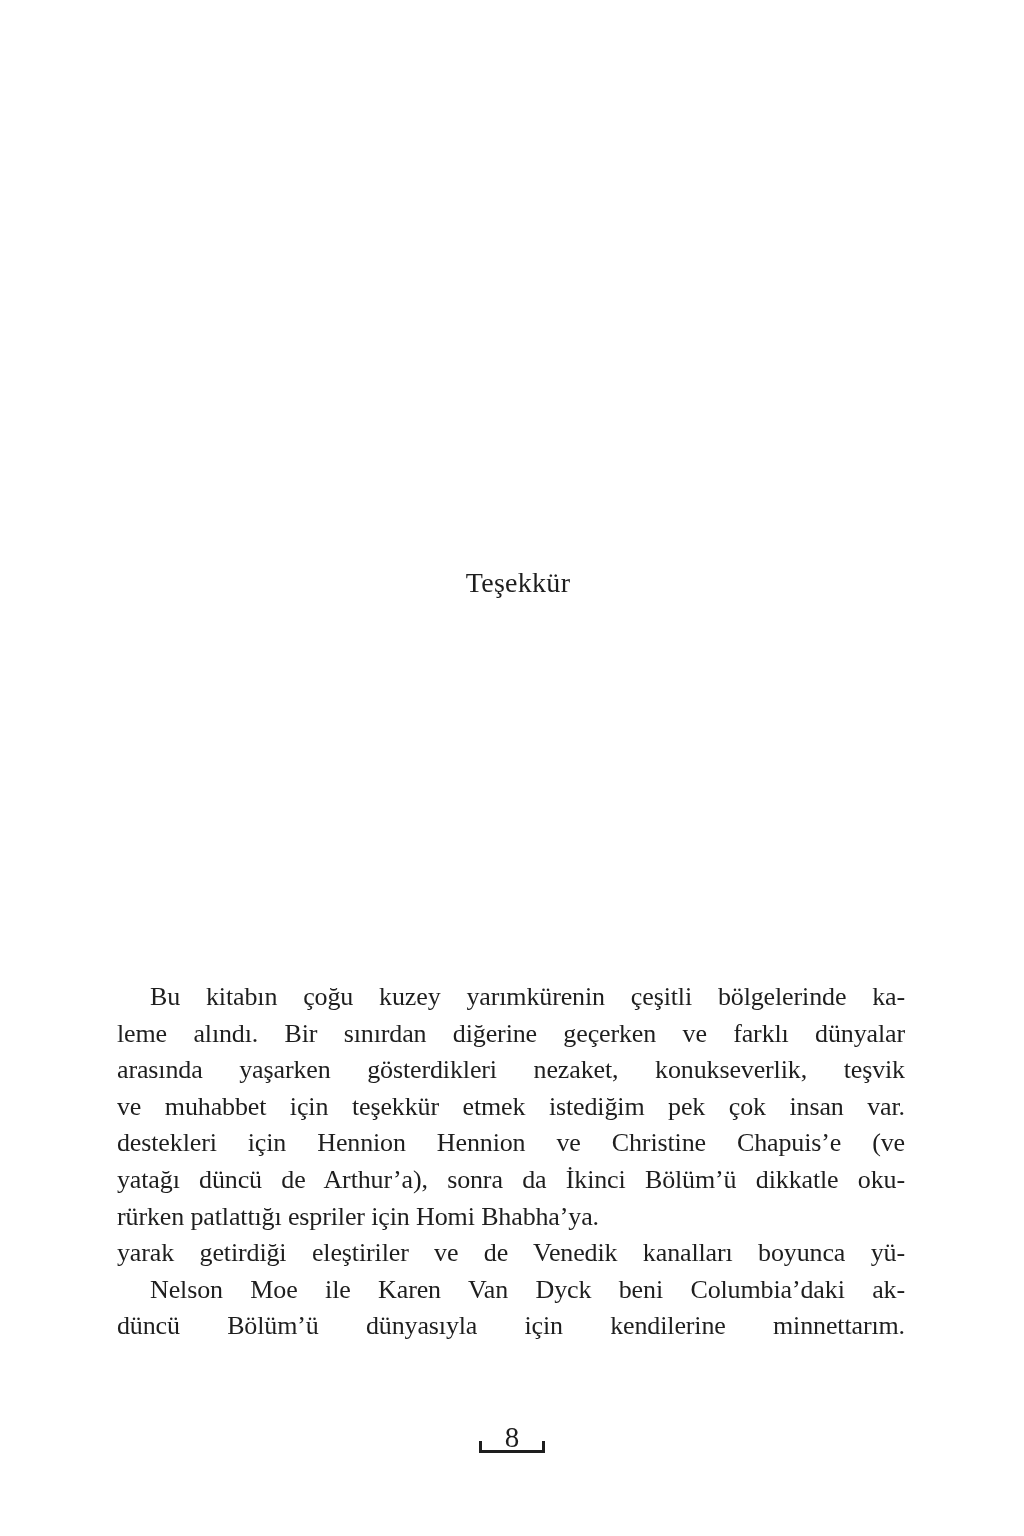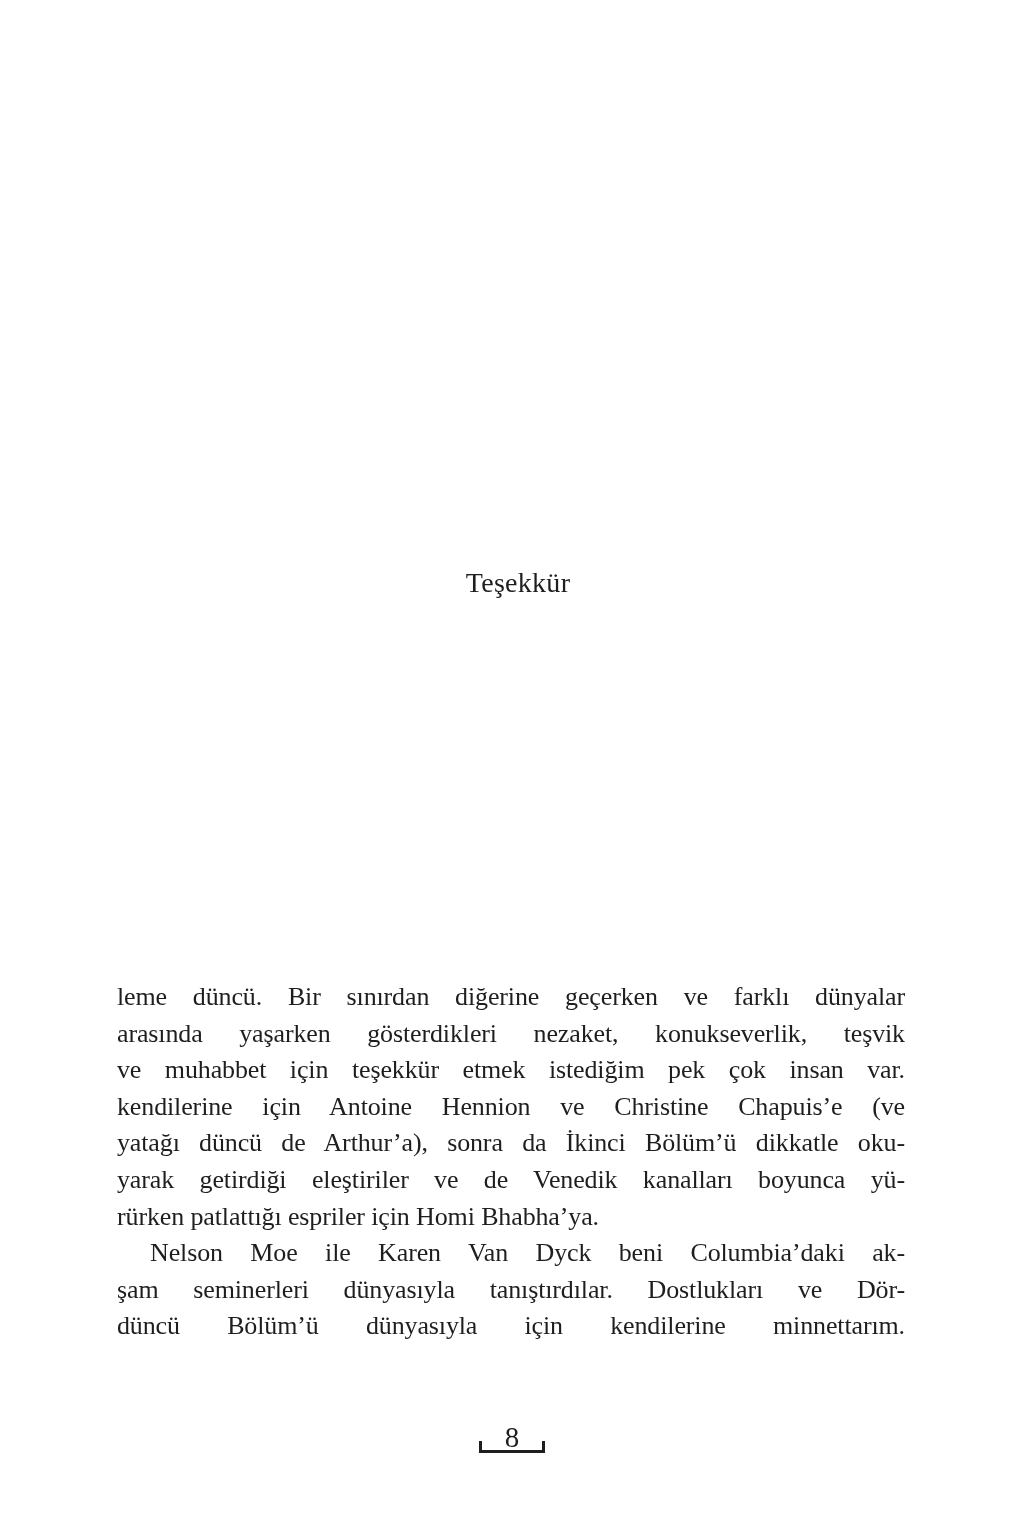--- a/index.html
+++ b/index.html
@@ -78,33 +78,33 @@
 </style>
 </head>
 <body>
 
 <div class="page">
 
   <h1 class="chapter-title">Teşekkür</h1>
 
   <main class="body-text">
       <div class="paragraph">
-        <div class="line justified">leme düncü. Bir sınırdan diğerine geçerken ve farklı dünyalar</div>
+        <div class="line indent justified">Bu kitabın çoğu kuzey yarımkürenin çeşitli bölgelerinde ka-</div>
+        <div class="line justified">leme alındı. Bir sınırdan diğerine geçerken ve farklı dünyalar</div>
         <div class="line justified">arasında yaşarken gösterdikleri nezaket, konukseverlik, teşvik</div>
         <div class="line justified">ve muhabbet için teşekkür etmek istediğim pek çok insan var.</div>
       </div>
       <div class="paragraph">
-        <div class="line justified">kendilerine için Antoine Hennion ve Christine Chapuis’e (ve</div>
+        <div class="line justified">destekleri için Hennion Hennion ve Christine Chapuis’e (ve</div>
         <div class="line justified">yatağı düncü de Arthur’a), sonra da İkinci Bölüm’ü dikkatle oku-</div>
+        <div class="line">rürken patlattığı espriler için Homi Bhabha’ya.</div>
         <div class="line justified">yarak getirdiği eleştiriler ve de Venedik kanalları boyunca yü-</div>
-        <div class="line">rürken patlattığı espriler için Homi Bhabha’ya.</div>
       </div>
       <div class="paragraph">
         <div class="line indent justified">Nelson Moe ile Karen Van Dyck beni Columbia’daki ak-</div>
-        <div class="line justified">şam seminerleri dünyasıyla tanıştırdılar. Dostlukları ve Dör-</div>
         <div class="line justified">düncü Bölüm’ü dünyasıyla için kendilerine minnettarım.</div>
       </div>
     </main>
 
   <div class="folio-number">8</div>
 
   <div class="folio-rule"></div>
 
 </div>
 

